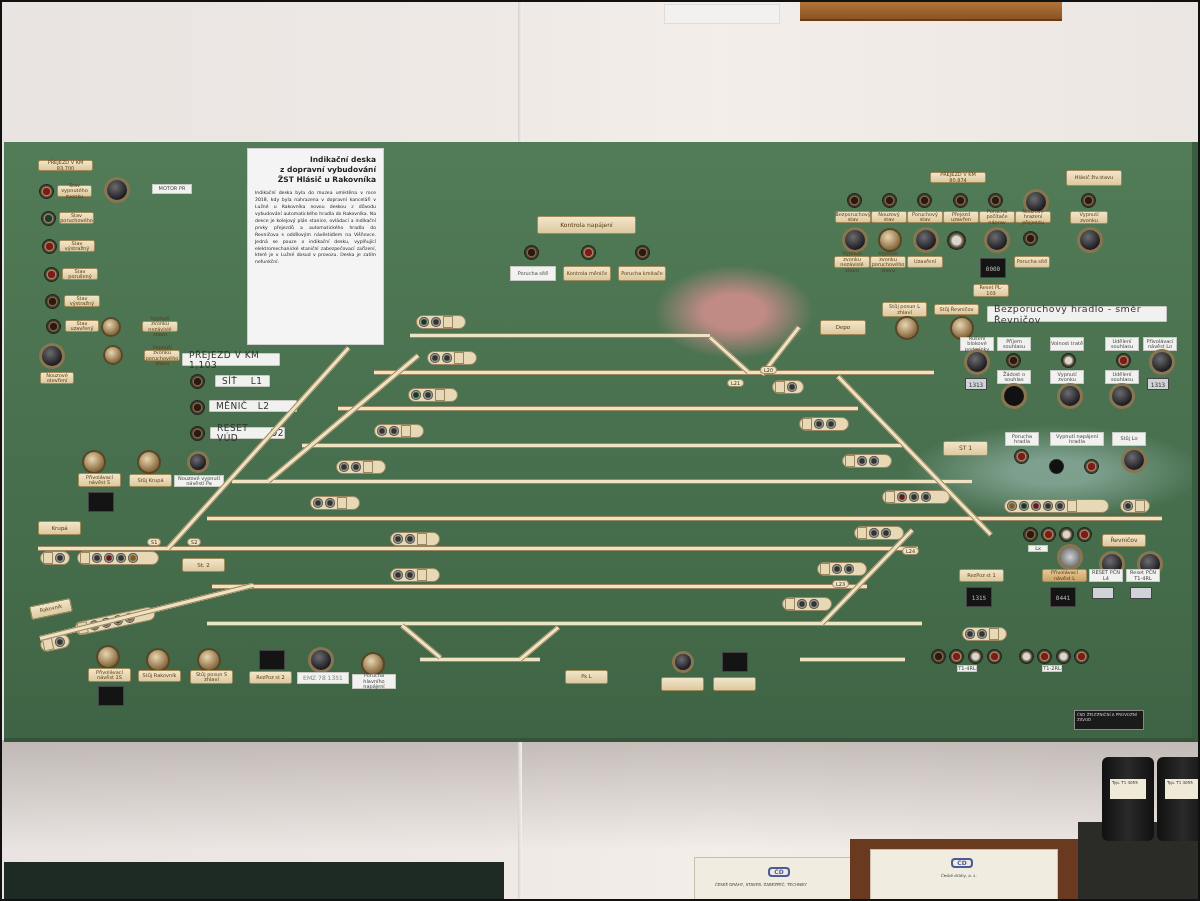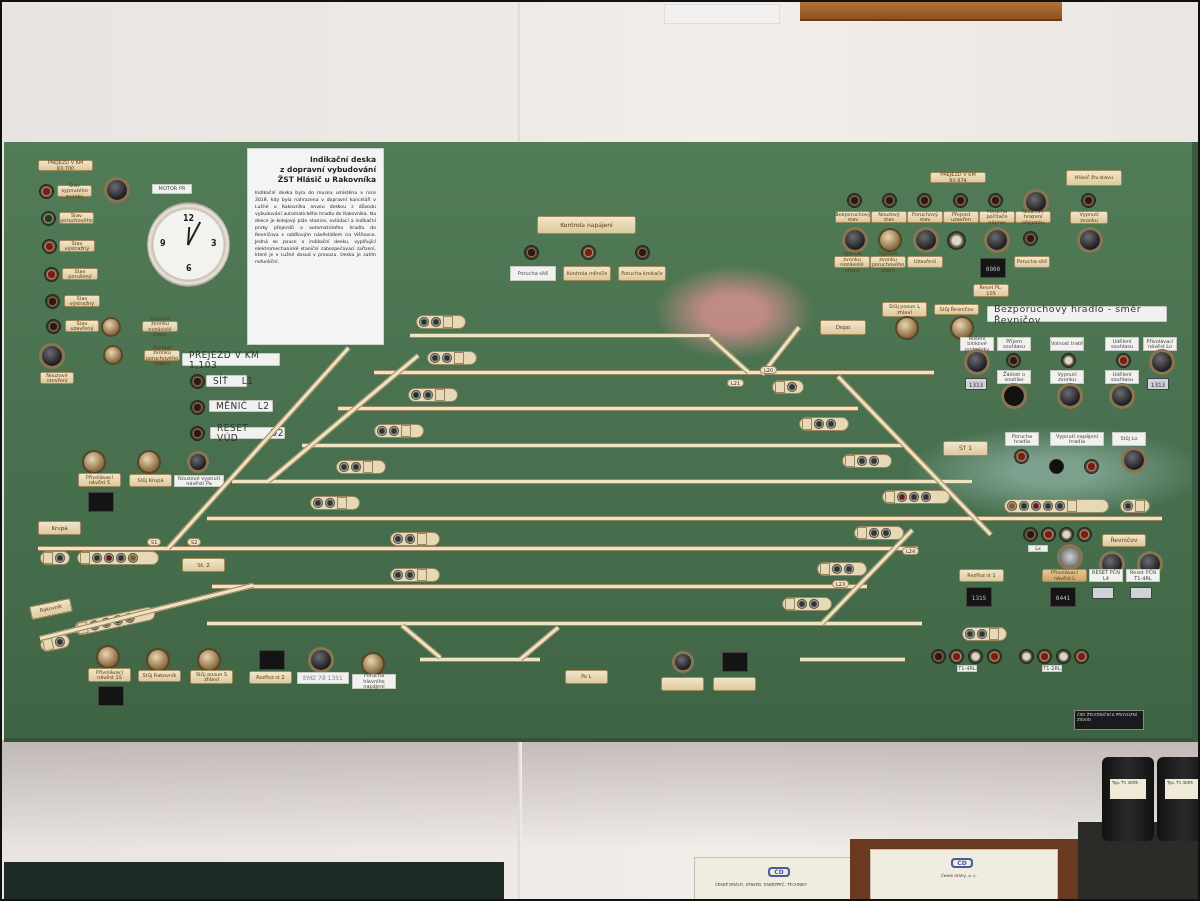--- a/index.html
+++ b/index.html
@@ -72,28 +72,20 @@
 
   <div class="notice">
     <h1>
       <span>Indikační deska</span><br>
       <span>z dopravní vybudování</span><br>
       <span>ŽST Hlásič u Rakovníka</span>
     </h1>
     <p>Indikační deska byla do muzea umístěna v roce 2018, kdy byla nahrazena v dopravní kanceláři v Lužné u Rakovníka novou deskou z důvodu vybudování automatického hradla do Rakovníka. Na desce je kolejový plán stanice, ovládací a indikační prvky přejezdů a automatického hradla do Řevničova s oddílovým návěstidlem na Višňovce. Jedná se pouze o indikační desku, vyplňující elektromechanické staniční zabezpečovací zařízení, které je v Lužné dosud v provozu. Deska je zatím nefunkční.</p>
   </div>
 
-  <div class="clock">
-    <span class="num" style="left:36px;top:12px">12</span>
-    <span class="num" style="left:64px;top:37px">3</span>
-    <span class="num" style="left:39px;top:62px">6</span>
-    <span class="num" style="left:13px;top:37px">9</span>
-    <div class="hand" style="width:26px;transform:rotate(-62deg)"></div>
-    <div class="hand" style="width:18px;transform:rotate(-86deg)"></div>
-  </div>
 
   <div class="plate" style="left:36px;top:158px;width:55px;height:11px">PŘEJEZD V KM 83,700</div>
   <div class="knob" style="left:105px;top:178px"></div>
   <div class="wsmall" style="left:150px;top:182px;width:40px;height:10px">MOTOR PR</div>
   <div class="lamp red" style="left:38px;top:183px"></div>
   <div class="plate" style="left:55px;top:183px;width:35px;height:12px">Stav vypnutého zvonku</div>
   <div class="lamp green" style="left:40px;top:210px"></div>
   <div class="plate" style="left:57px;top:210px;width:35px;height:12px">Stav poruchového</div>
   <div class="lamp red" style="left:41px;top:238px"></div>
   <div class="plate" style="left:57px;top:238px;width:36px;height:12px">Stav výstražný</div>
@@ -105,23 +97,23 @@
   <div class="plate" style="left:63px;top:318px;width:34px;height:12px">Stav uzavřený</div>
   <div class="knob brass" style="left:101px;top:317px;width:16px;height:16px"></div>
   <div class="plate" style="left:140px;top:319px;width:36px;height:11px">Vypnutí zvonku nezávislé stavu</div>
   <div class="knob" style="left:40px;top:344px"></div>
   <div class="knob brass" style="left:103px;top:345px;width:16px;height:16px"></div>
   <div class="plate" style="left:142px;top:348px;width:36px;height:11px">Vypnutí zvonku poruchového stavu</div>
   <div class="plate" style="left:38px;top:370px;width:34px;height:12px">Nouzové otevření</div>
 
   <div class="wplate" style="left:180px;top:351px;width:98px;height:13px">PŘEJEZD V KM 1,103</div>
   <div class="lamp" style="left:189px;top:373px"></div>
-  <div class="wplate" style="left:204px;top:373px;width:41px;height:12px"><span>SÍŤ</span>&nbsp;&nbsp;&nbsp;&nbsp;<span>L1</span></div>
+  <div class="wplate" style="left:213px;top:373px;width:55px;height:12px"><span>SÍŤ</span>&nbsp;&nbsp;&nbsp;&nbsp;<span>L1</span></div>
   <div class="lamp" style="left:189px;top:399px"></div>
-  <div class="wplate" style="left:207px;top:398px;width:64px;height:12px"><span>MĚNIČ</span>&nbsp;&nbsp;&nbsp;<span>L2</span></div>
+  <div class="wplate" style="left:207px;top:398px;width:88px;height:12px"><span>MĚNIČ</span>&nbsp;&nbsp;&nbsp;<span>L2</span></div>
   <div class="lamp" style="left:189px;top:425px"></div>
   <div class="wplate" style="left:208px;top:425px;width:75px;height:12px"><span>RESET VÚD</span>&nbsp;&nbsp;<span>D2</span></div>
 
   <div class="plate" style="left:535px;top:214px;width:99px;height:18px;font-size:6px">Kontrola napájení</div>
   <div class="lamp" style="left:523px;top:244px"></div>
   <div class="lamp red" style="left:580px;top:244px"></div>
   <div class="lamp" style="left:634px;top:244px"></div>
   <div class="wsmall" style="left:508px;top:264px;width:46px;height:15px">Porucha sítě</div>
   <div class="plate" style="left:561px;top:264px;width:48px;height:15px">Kontrola měniče</div>
   <div class="plate" style="left:616px;top:264px;width:48px;height:15px">Porucha kmitače</div>

